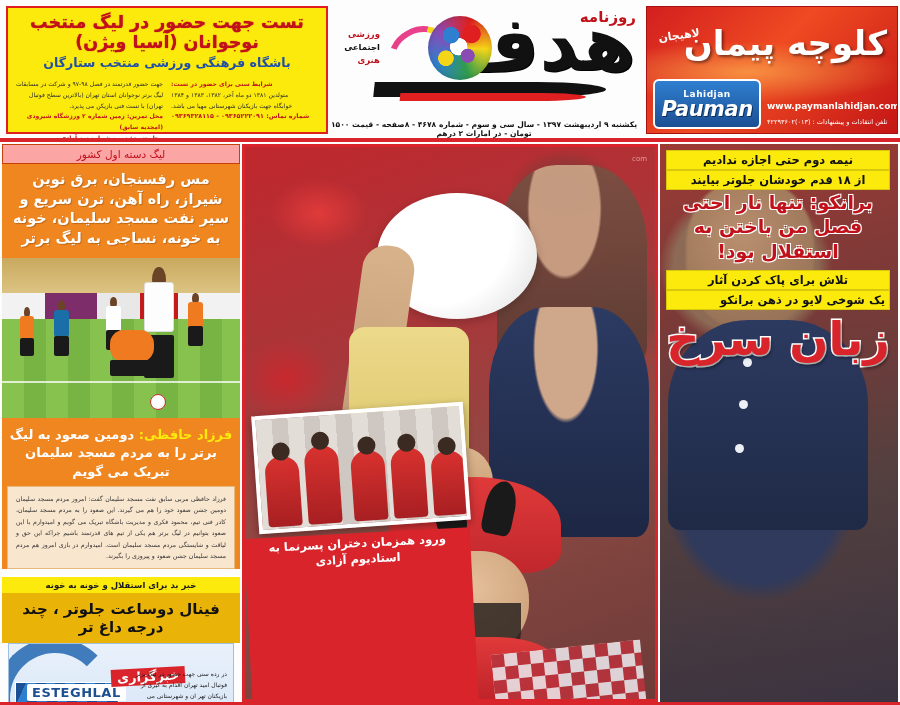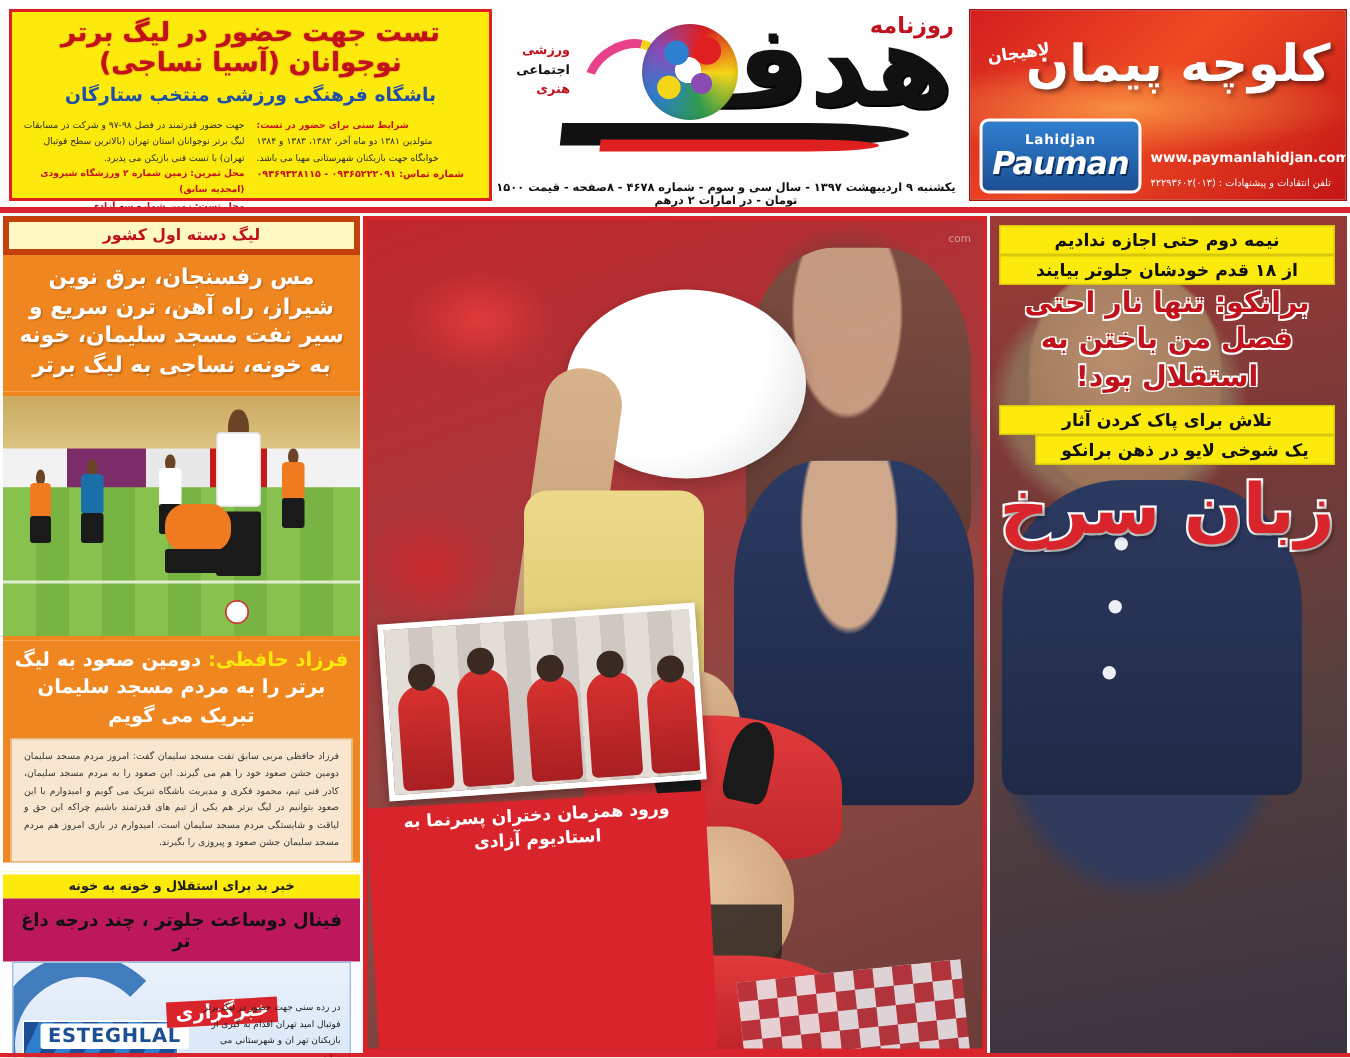--- a/index.html
+++ b/index.html
@@ -160,23 +160,23 @@
   .rule-red {
     position: absolute; left: 0; top: 138px; width: 900px; height: 4px;
     background: #d8242a;
   }
 
   
   .leftcol { position: absolute; right: 660px; top: 144px; width: 238px; height: 558px; }
 
   .lc-block { position: relative; background: #f0861f; }
   .lc-kicker {
-    background: #fef9c3; color: #c1121c; font-weight: bold;
+    background: #fca5a5; color: #c1121c; font-weight: normal;
     font-size: 10.5px; text-align: center; padding: 3px 2px;
-    border: 4px solid #c2410c;
+    border: 1px solid #c2410c;
   }
   .lc-head {
     color: #ffffff; font-weight: bold; font-size: 14.5px;
     line-height: 1.35; text-align: center; padding: 6px 6px 7px;
     letter-spacing: -0.4px; text-shadow: 1px 1px 1px rgba(0,0,0,.22);
   }
 
   
   .lc-photo {
     position: relative; width: 100%; height: 166px; overflow: hidden;
@@ -209,22 +209,22 @@
     line-height: 1.85; text-align: justify; padding: 6px 8px;
     margin: 0 5px 6px; border: 1px solid #e6b97f;
   }
 
   .lc-strip {
     background: #fcea0d; color: #1b1b1b; font-weight: bold;
     font-size: 8.5px; text-align: center; padding: 3px 2px;
     border-top: 2px solid #fff;
   }
   .lc-head3 {
-    background: #be185d; color: #111; font-weight: bold;
-    font-size: 12px; text-align: center; padding: 7px 4px;
+    background: #eab308; color: #111; font-weight: bold;
+    font-size: 15px; text-align: center; padding: 7px 4px;
     letter-spacing: -0.5px;
   }
 
   
   .ad-est {
     position: relative; margin: 0 6px 4px; height: 118px;
     background: linear-gradient(#e9f1fb, #cfe0f4);
     border: 1px solid #9fc0e2; overflow: hidden;
   }
   .est-swirl {
@@ -431,21 +431,21 @@
 
   .rc-yellow {
     position: absolute; background: #fcea0d; color: #111;
     font-weight: bold; font-size: 11.5px; text-align: center;
     padding: 2px 4px; letter-spacing: -0.3px; line-height: 1.25;
     border: 1px solid #d7c80c;
   }
   .ry1 { right: 8px; top: 6px; width: 224px; }
   .ry2 { right: 8px; top: 26px; width: 224px; }
   .ry3 { right: 8px; top: 126px; width: 224px; }
-  .ry4 { right: 8px; top: 146px; width: 200px; }
+  .ry4 { right: 8px; top: 146px; width: 224px; text-align: right; }
 
   .rc-red-head {
     position: absolute; right: 8px; top: 46px; width: 224px;
     color: #c1121c; font-weight: bold; font-size: 19px;
     text-align: center; line-height: 1.28; letter-spacing: -0.5px;
     text-shadow: 1px 1px 0 #fff, -1px -1px 0 #fff, 1px -1px 0 #fff, -1px 1px 0 #fff;
   }
   .rc-big {
     position: absolute; right: 8px; top: 172px; width: 224px;
     color: #d8242a; font-weight: bold; font-size: 46px;
@@ -462,21 +462,21 @@
   }
 </style>
 </head>
 <body>
 
 <div id="page">
 
   <div class="topband">
 
     <div class="ad-yellow">
-      <div class="ay-l1">تست جهت حضور در لیگ برتر نوجوانان (آسیا نساجی)</div>
+      <div class="ay-l1">تست جهت حضور در لیگ منتخب نوجوانان (آسیا ویژن)</div>
       <div class="ay-l2">باشگاه فرهنگی ورزشی منتخب ستارگان</div>
       <div class="ay-cols">
         <div class="ay-col left">
           <div class="ay-hl">شرایط سنی برای حضور در تست:</div>
           <div>متولدین ۱۳۸۱ دو ماه آخر، ۱۳۸۲، ۱۳۸۳ و ۱۳۸۴</div>
           <div>خوابگاه جهت بازیکنان شهرستانی مهیا می باشد.</div>
           <div class="ay-phone">
             <span>شماره تماس:</span>
             <span>۰۹۳۶۵۲۲۲۰۹۱ - ۰۹۳۶۹۳۲۸۱۱۵</span>
           </div>

